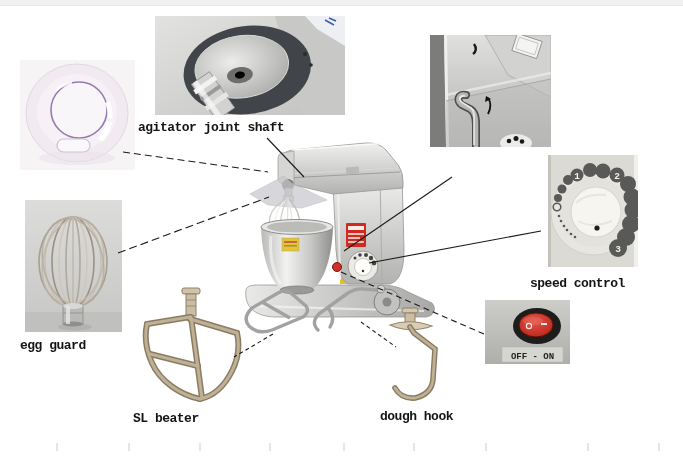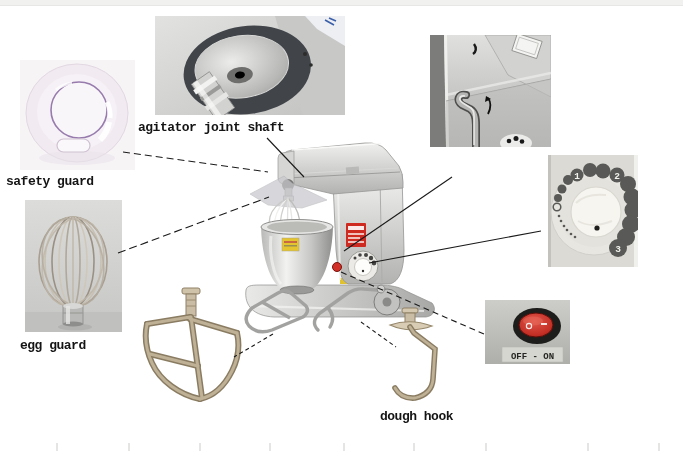--- a/index.html
+++ b/index.html
@@ -365,17 +365,18 @@
       <line x1="200" y1="443" x2="200" y2="451"></line>
         <line x1="270" y1="443" x2="270" y2="451"></line>
       <line x1="344" y1="443" x2="344" y2="451"></line>
         <line x1="414" y1="443" x2="414" y2="451"></line>
       <line x1="486" y1="443" x2="486" y2="451"></line>
         <line x1="588" y1="443" x2="588" y2="451"></line>
       <line x1="659" y1="443" x2="659" y2="451"></line>
     </g>
   </svg>
 
-  <div class="part-label" style="left:6px;top:175px;">safety guard</div>
   <div class="part-label" style="left:138px;top:121px;">agitator joint shaft</div>
+  <div class="part-label" style="left:530px;top:277px;">speed control</div>
   <div class="part-label" style="left:20px;top:339px;">egg guard</div>
+  <div class="part-label" style="left:133px;top:412px;">SL beater</div>
   <div class="part-label" style="left:380px;top:410px;">dough hook</div>
 </div>
 
 </body></html>

